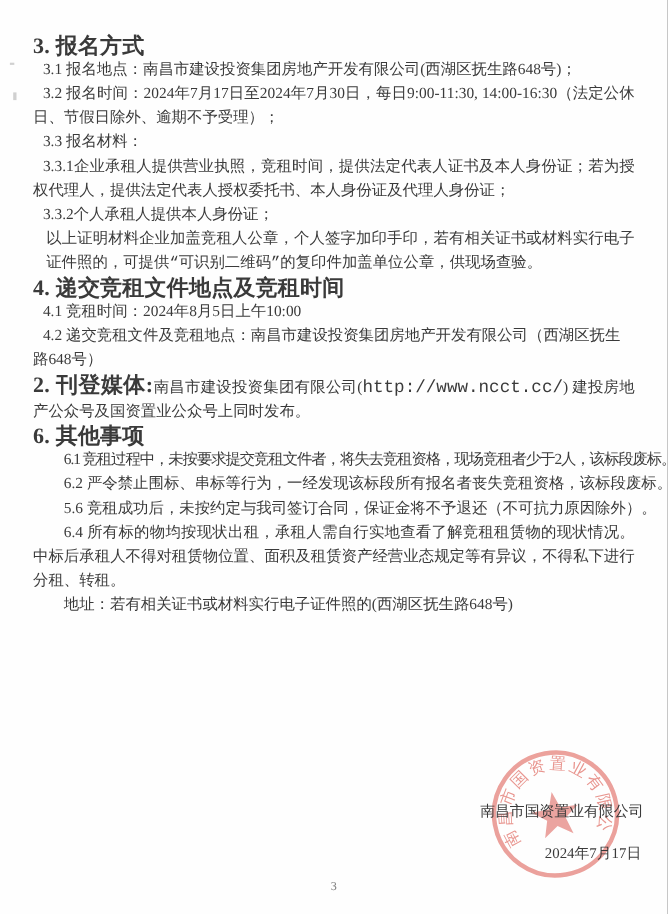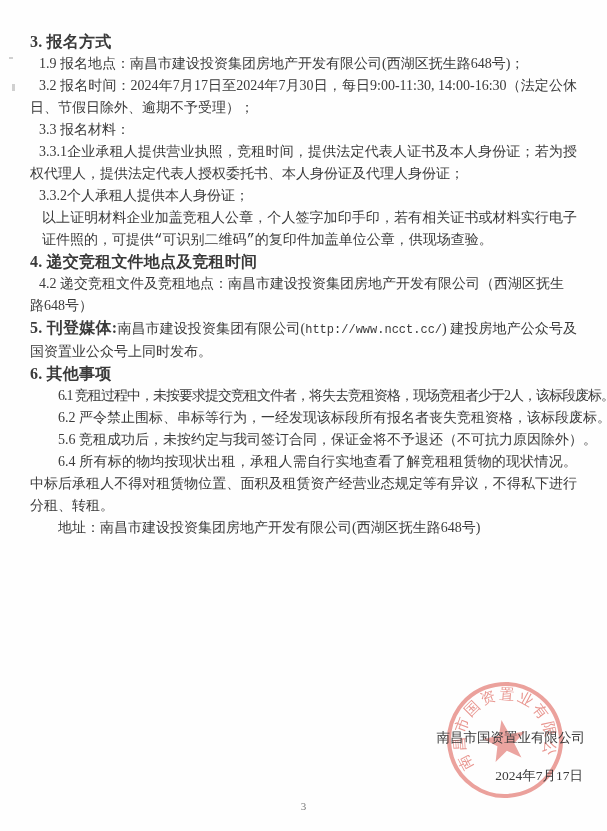--- a/index.html
+++ b/index.html
@@ -10,21 +10,21 @@
     background:#fefefe;
     font-family:"Liberation Serif","DejaVu Serif",serif;
     color:#3a3a3a;
     overflow:hidden;
   }
   .content{
     position:absolute;left:30px;top:31px;width:547px;
     font-size:14px;line-height:22px;
   }
   .content p{margin:0;}
-  .heading{font-weight:bold;font-size:16px;letter-spacing:0.2px;}
+  .heading{font-weight:bold;font-size:20px;letter-spacing:0.2px;}
   .sub3{text-indent:9px;}
   .just{text-align:justify;}
   .note{padding-left:12px;}
   .sub6{padding-left:28px;white-space:nowrap;}
   .sub6-wrap{text-indent:28px;}
   .tight{letter-spacing:-1px;}
   .mt-h3{margin-top:0;}
   .mt-31{margin-top:9px;}
   .mt-32{margin-top:7px;}
   .mt-33{margin-top:13px;}
@@ -37,21 +37,21 @@
   .mt-5{margin-top:5px;}
   .mt-h6{margin-top:9px;}
   .mt-61{margin-top:5px;}
   .mt-62{margin-top:6px;}
   .mt-63{margin-top:5px;}
   .mt-64{margin-top:6px;}
   .mt-lessor{margin-top:30px;}
   .mt-contacts{margin-top:8px;}
   .mt-addr{margin-top:5px;}
   .indent28{padding-left:28px;}
-  .url{font-family:"Liberation Mono","DejaVu Sans Mono",monospace;font-size:12px;}
+  .url{font-family:"Liberation Mono","DejaVu Sans Mono",monospace;font-size:16px;}
   .sig-block{
     position:absolute;right:22px;top:727px;z-index:3;
     text-align:right;font-size:13.5px;line-height:22px;color:#3a3a3a;
   }
   .sig-date{margin-top:16px;padding-right:2px;}
   .seal{
     position:absolute;left:444px;top:679px;width:122px;height:122px;
     z-index:1;opacity:0.85;transform:rotate(-10deg);
   }
   .page-number{
@@ -66,39 +66,40 @@
 <body>
 
 <div class="page">
 
   <div class="artifact a1"></div>
   <div class="artifact a2"></div>
 
   <div class="content">
 
     <p class="heading mt-h3">3. 报名方式</p>
-    <p class="sub3 mt-31">1.9  报名地点：南昌市建设投资集团房地产开发有限公司(西湖区抚生路648号)；</p>
+    <p class="sub3 mt-31">3.1  报名地点：南昌市建设投资集团房地产开发有限公司(西湖区抚生路648号)；</p>
     <p class="sub3 just mt-32">3.2  报名时间：2024年7月17日至2024年7月30日，每日9:00-11:30, 14:00-16:30（法定公休日、节假日除外、逾期不予受理）；</p>
     <p class="sub3 mt-33">3.3  报名材料：</p>
     <p class="sub3 just mt-331">3.3.1企业承租人提供营业执照，竞租时间，提供法定代表人证书及本人身份证；若为授权代理人，提供法定代表人授权委托书、本人身份证及代理人身份证；</p>
     <p class="sub3 mt-332">3.3.2个人承租人提供本人身份证；</p>
     <p class="note just mt-note">以上证明材料企业加盖竞租人公章，个人签字加印手印，若有相关证书或材料实行电子证件照的，可提供“可识别二维码”的复印件加盖单位公章，供现场查验。</p>
 
     <p class="heading mt-h4">4. 递交竞租文件地点及竞租时间</p>
+    <p class="sub3 mt-41">4.1  竞租时间：2024年8月5日上午10:00</p>
     <p class="sub3 mt-42">4.2  递交竞租文件及竞租地点：南昌市建设投资集团房地产开发有限公司（西湖区抚生路648号）</p>
 
-    <p class="just mt-5"><span class="heading">5. 刊登媒体:</span><span>南昌市建设投资集团有限公司(</span><span class="url">http://www.ncct.cc/</span><span>)  建投房地产公众号及国资置业公众号上同时发布。</span></p>
+    <p class="just mt-5"><span class="heading">2. 刊登媒体:</span><span>南昌市建设投资集团有限公司(</span><span class="url">http://www.ncct.cc/</span><span>)  建投房地产公众号及国资置业公众号上同时发布。</span></p>
 
     <p class="heading mt-h6">6. 其他事项</p>
     <p class="sub6 tight mt-61">6.1  竞租过程中，未按要求提交竞租文件者，将失去竞租资格，现场竞租者少于2人，该标段废标。</p>
     <p class="sub6 mt-62">6.2  严令禁止围标、串标等行为，一经发现该标段所有报名者丧失竞租资格，该标段废标。</p>
     <p class="sub6 mt-63">5.6  竞租成功后，未按约定与我司签订合同，保证金将不予退还（不可抗力原因除外）。</p>
     <p class="sub6-wrap just mt-64">6.4  所有标的物均按现状出租，承租人需自行实地查看了解竞租租赁物的现状情况。中标后承租人不得对租赁物位置、面积及租赁资产经营业态规定等有异议，不得私下进行分租、转租。</p>
 
-    <p class="indent28 mt-addr">地址：南昌市建设投资集团房地产开发有限公司(西湖区抚生路648号)</p>
+    <p class="indent28 mt-addr">地址：若有相关证书或材料实行电子证件照的(西湖区抚生路648号)</p>
   </div>
 
   <svg class="seal" viewBox="0 0 120 120" xmlns="http://www.w3.org/2000/svg" aria-hidden="true">
     <circle cx="60" cy="60" r="55" fill="none" stroke="#e2766e" stroke-width="4" opacity="0.8"></circle>
     <polygon points="60,40 65.2,54.9 80.9,55.2 68.4,64.7 72.9,79.8 60,70.8 47.1,79.8 51.6,64.7 39.1,55.2 54.8,54.9" fill="#e4837c" opacity="0.85"></polygon>
     <defs>
       <path id="sealArc" d="M 25.4 80 A 40 40 0 1 1 94.6 80" fill="none"></path>
     </defs>
     <text font-size="14.5" letter-spacing="2.5" fill="#e2766e" opacity="0.9" font-family="Liberation Serif, DejaVu Serif, serif">
       <textPath href="#sealArc" startOffset="0">南昌市国资置业有限公司</textPath>

